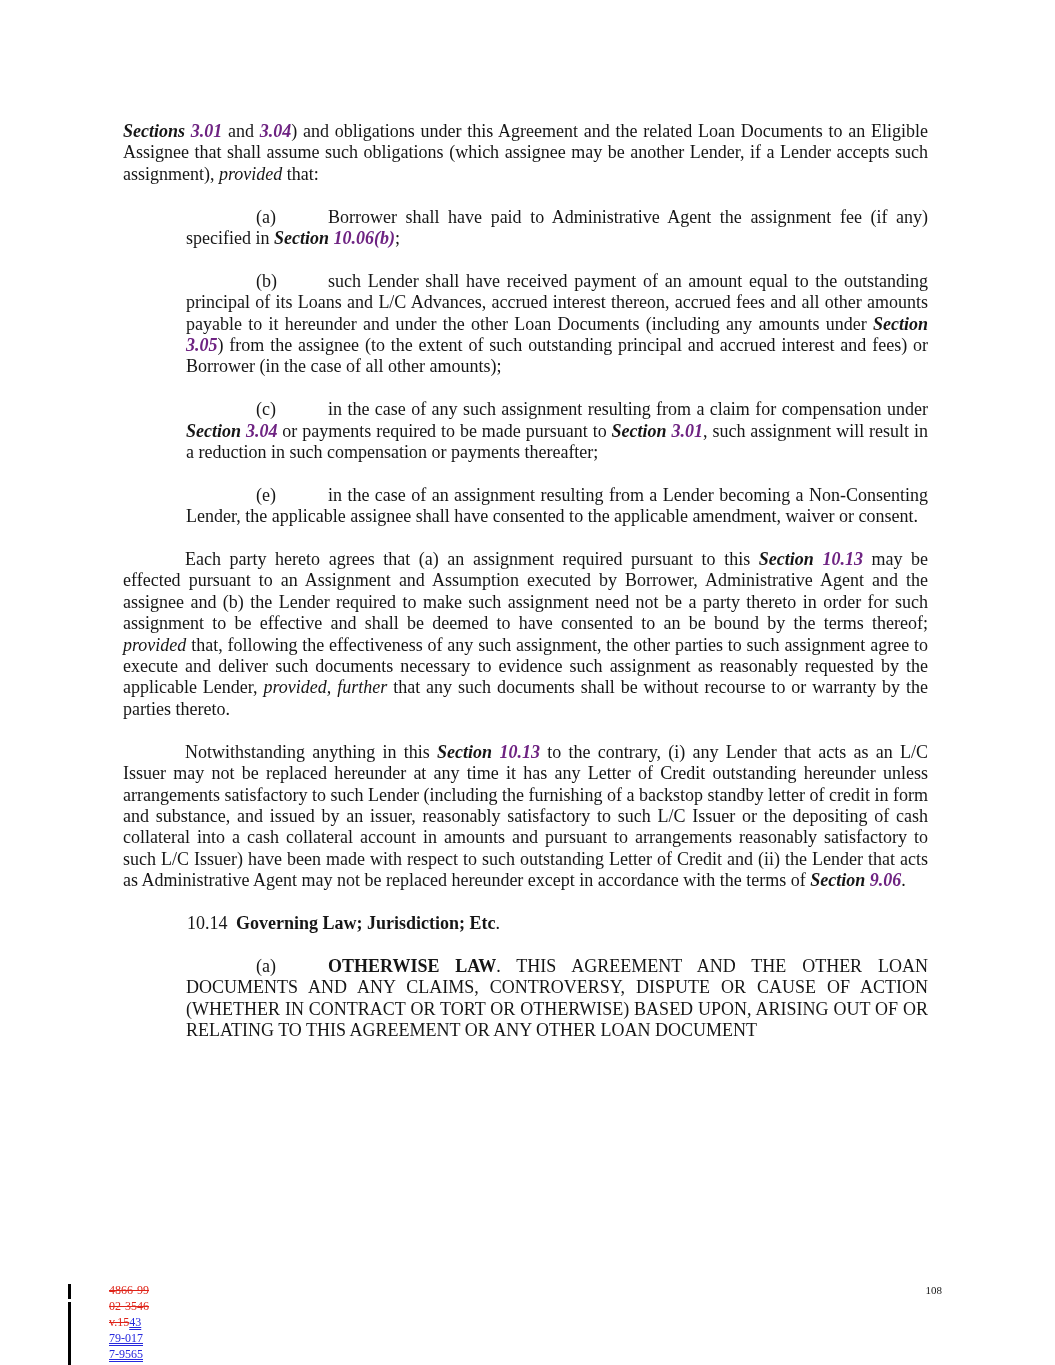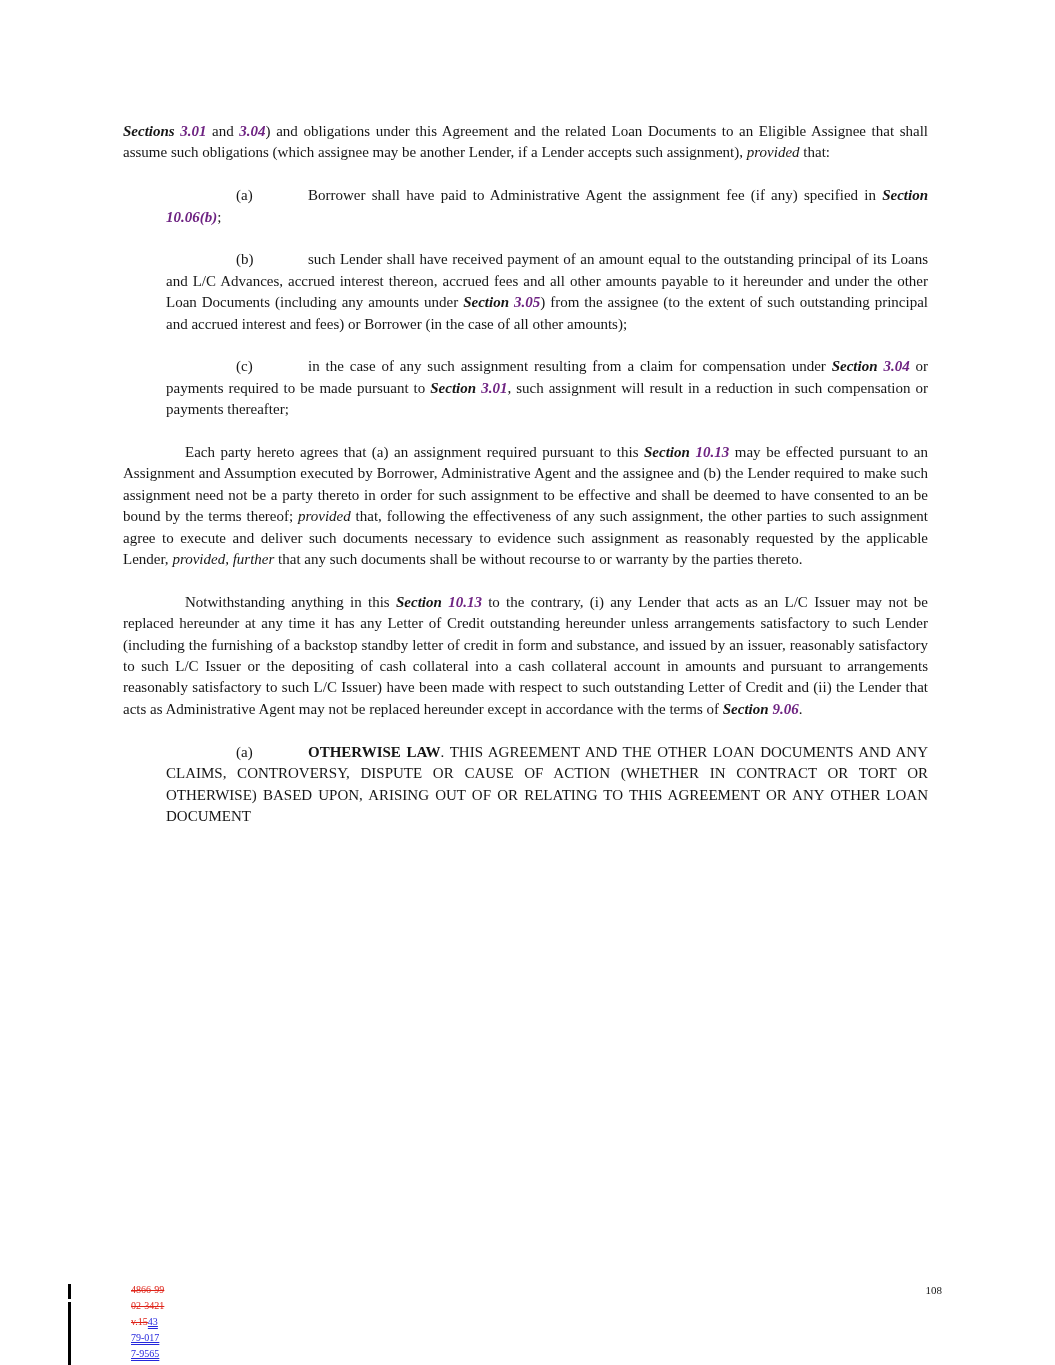--- a/index.html
+++ b/index.html
@@ -16,43 +16,43 @@
     background:#ffffff;
     font-family:"Liberation Serif", serif;
     color:var(--ink);
     overflow:hidden;
   }
   .content{
     position:absolute;
     left:123px;
     top:121px;
     width:805px;
-    font-size:15px;
+    font-size:18px;
     line-height:21.4px;
   }
   p.para{
     margin:0 0 21.4px 0;
     text-align:justify;
   }
   p.flush{text-indent:0;}
   p.indent{text-indent:62px;}
-  p.sub{margin-left:43px;text-indent:70px;}
+  p.sub{margin-left:63px;text-indent:70px;}
   p.heading{margin-left:64px;text-indent:0;text-align:left;}
   .plabel{display:inline-block;width:72px;text-indent:0;}
   .hlabel{display:inline-block;width:49px;text-indent:0;}
   .r-n{}
   .r-i{font-style:italic;}
   .r-b{font-weight:bold;}
   .r-bi{font-weight:bold;font-style:italic;}
   .r-ref{font-weight:bold;font-style:italic;color:var(--ref);}
   .footer-id{
     position:absolute;
-    left:131px;
+    left:109px;
     top:1282px;
-    font-size:10px;
+    font-size:12px;
     line-height:16px;
     white-space:nowrap;
   }
   .footer-id div{height:16px;}
   .r-del{color:var(--del);text-decoration:line-through;}
   .r-ins{color:var(--ins);text-decoration:underline;text-decoration-style:double;}
   .page-number{
     position:absolute;
     top:1282px;
     right:113px;
@@ -70,30 +70,32 @@
 </style>
 </head>
 <body>
 
 <div class="page">
   <div class="content">
       <p class="para flush"><span class="r-bi">Sections</span><span class="r-bi"> </span><span class="r-ref">3.01</span><span class="r-n"> and </span><span class="r-ref">3.04</span><span class="r-n">) and obligations under this Agreement and the related Loan Documents to an Eligible Assignee that shall assume such obligations (which assignee may be another Lender, if a Lender accepts such assignment), </span><span class="r-i">provided</span><span class="r-n"> that:</span></p>
       <p class="para sub"><span class="plabel">(a)</span><span class="r-n">Borrower shall have paid to Administrative Agent the assignment fee (if any) specified in </span><span class="r-bi">Section</span><span class="r-bi"> </span><span class="r-ref">10.06(b)</span><span class="r-n">;</span></p>
       <p class="para sub"><span class="plabel">(b)</span><span class="r-n">such Lender shall have received payment of an amount equal to the outstanding principal of its Loans and L/C Advances, accrued interest thereon, accrued fees and all other amounts payable to it hereunder and under the other Loan Documents (including any amounts under </span><span class="r-bi">Section</span><span class="r-bi"> </span><span class="r-ref">3.05</span><span class="r-n">) from the assignee (to the extent of such outstanding principal and accrued interest and fees) or Borrower (in the case of all other amounts);</span></p>
       <p class="para sub"><span class="plabel">(c)</span><span class="r-n">in the case of any such assignment resulting from a claim for compensation under </span><span class="r-bi">Section</span><span class="r-bi"> </span><span class="r-ref">3.04</span><span class="r-n"> or payments required to be made pursuant to </span><span class="r-bi">Section</span><span class="r-bi"> </span><span class="r-ref">3.01</span><span class="r-n">, such assignment will result in a reduction in such compensation or payments thereafter;</span></p>
+      <p class="para sub"><span class="plabel">(e)</span><span class="r-n">in the case of an assignment resulting from a Lender becoming a Non-Consenting Lender, the applicable assignee shall have consented to the applicable amendment, waiver or consent.</span></p>
       <p class="para indent"><span class="r-n">Each party hereto agrees that (a) an assignment required pursuant to this </span><span class="r-bi">Section</span><span class="r-bi"> </span><span class="r-ref">10.13</span><span class="r-n"> may be effected pursuant to an Assignment and Assumption executed by Borrower, Administrative Agent and the assignee and (b) the Lender required to make such assignment need not be a party thereto in order for such assignment to be effective and shall be deemed to have consented to an be bound by the terms thereof; </span><span class="r-i">provided</span><span class="r-n"> that, following the effectiveness of any such assignment, the other parties to such assignment agree to execute and deliver such documents necessary to evidence such assignment as reasonably requested by the applicable Lender, </span><span class="r-i">provided, further</span><span class="r-n"> that any such documents shall be without recourse to or warranty by the parties thereto.</span></p>
       <p class="para indent"><span class="r-n">Notwithstanding anything in this </span><span class="r-bi">Section</span><span class="r-bi"> </span><span class="r-ref">10.13</span><span class="r-n"> to the contrary, (i) any Lender that acts as an L/C Issuer may not be replaced hereunder at any time it has any Letter of Credit outstanding hereunder unless arrangements satisfactory to such Lender (including the furnishing of a backstop standby letter of credit in form and substance, and issued by an issuer, reasonably satisfactory to such L/C Issuer or the depositing of cash collateral into a cash collateral account in amounts and pursuant to arrangements reasonably satisfactory to such L/C Issuer) have been made with respect to such outstanding Letter of Credit and (ii) the Lender that acts as Administrative Agent may not be replaced hereunder except in accordance with the terms of </span><span class="r-bi">Section</span><span class="r-bi"> </span><span class="r-ref">9.06</span><span class="r-n">.</span></p>
+      <p class="para heading"><span class="hlabel">10.14</span><span class="r-b">Governing Law; Jurisdiction; Etc</span><span class="r-n">.</span></p>
       <p class="para sub"><span class="plabel">(a)</span><span class="r-b">OTHERWISE LAW</span><span class="r-n">. THIS AGREEMENT AND THE OTHER LOAN DOCUMENTS AND ANY CLAIMS, CONTROVERSY, DISPUTE OR CAUSE OF ACTION (WHETHER IN CONTRACT OR TORT OR OTHERWISE) BASED UPON, ARISING OUT OF OR RELATING TO THIS AGREEMENT OR ANY OTHER LOAN DOCUMENT</span></p>
     </div>
 
   <div class="change-bar seg1"></div>
   <div class="change-bar seg2"></div>
 
   <div class="footer-id">
       <div><span class="r-del">4866-99</span></div>
-      <div><span class="r-del">02-3421</span></div>
+      <div><span class="r-del">02-3546</span></div>
       <div><span class="r-del">v.15</span><span class="r-ins">43</span></div>
       <div><span class="r-ins">79-017</span></div>
       <div><span class="r-ins">7-9565</span></div>
     </div>
 
   <div class="page-number">108</div>
 </div>
 
 </body></html>

